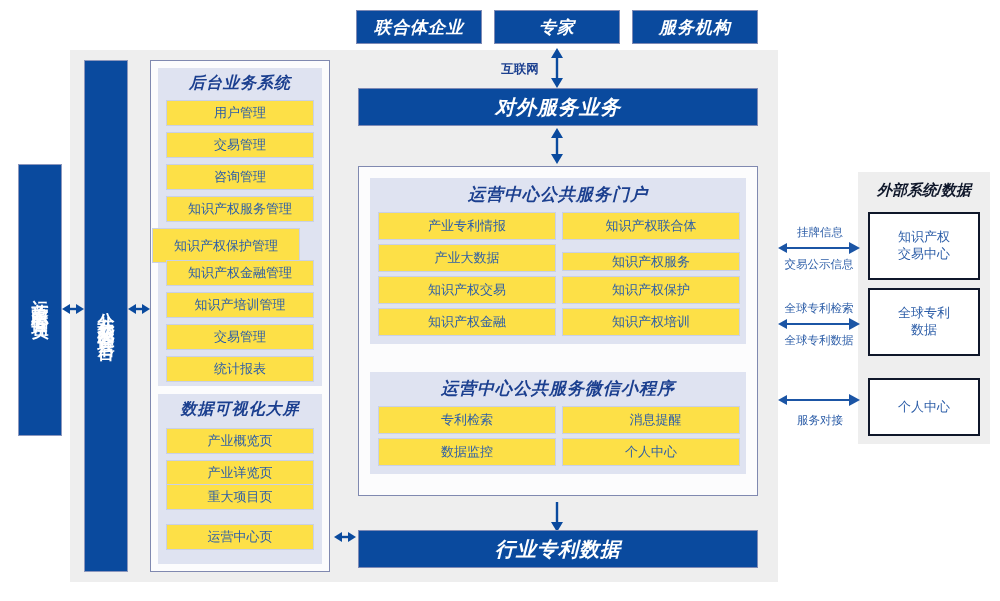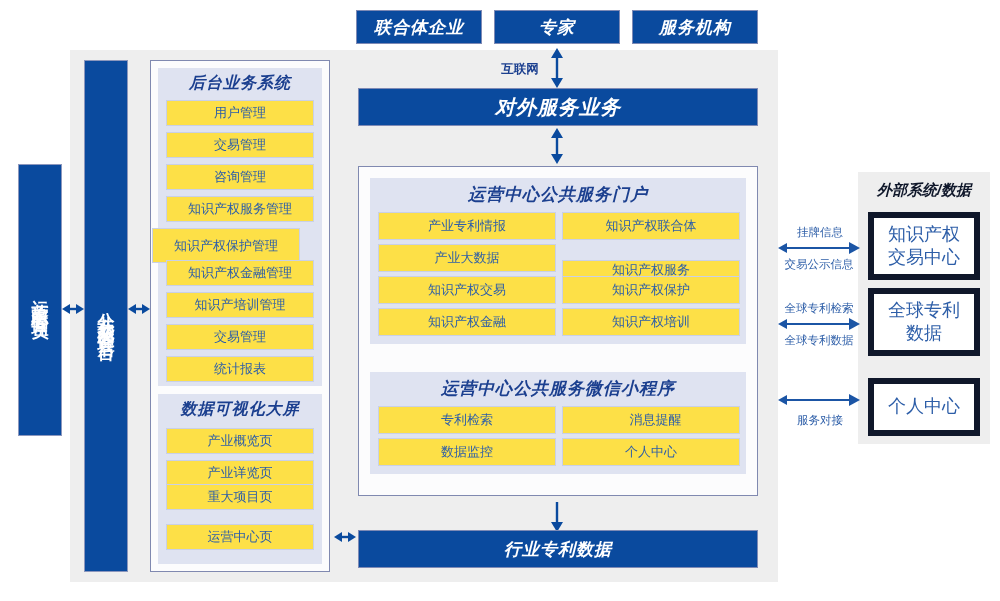--- a/index.html
+++ b/index.html
@@ -40,23 +40,23 @@
   .secttitle{
     color:#1b3f8f;font-weight:bold;font-style:italic;
     display:flex;align-items:center;justify-content:center;
     font-size:16px;letter-spacing:1px;
   }
   .sideheader{
     color:#0f172a;font-weight:bold;font-style:italic;font-size:15px;
     display:flex;align-items:center;justify-content:center;
   }
   .extbox{
-    background:#ffffff;border:6px solid #0f172a;color:#2d5ea8;
-    display:flex;align-items:center;justify-content:center;
-    text-align:center;font-size:18px;line-height:1.3;flex-direction:column;
+    background:#ffffff;border:2px solid #0f172a;color:#2d5ea8;
+    display:flex;align-items:center;justify-content:center;
+    text-align:center;font-size:13px;line-height:1.3;flex-direction:column;
   }
 
   
   .arrowwrap{display:block;}
   .conn-label{
     color:#2d5ea8;font-size:11.5px;white-space:nowrap;
     display:flex;align-items:center;justify-content:center;
   }
   .netlabel{
     color:#1b3f8f;font-size:12.5px;font-weight:bold;white-space:nowrap;
@@ -183,21 +183,21 @@
 <div class="abs secttitle" style="left:370px;top:180px;width:376px;height:28px;font-size:17px;">运营中心公共服务门户</div>
 <div class="abs cell" style="left:378px;top:212px;width:178px;height:28px;">
     <span>产业专利情报</span>
   </div>
 <div class="abs cell" style="left:562px;top:212px;width:178px;height:28px;">
     <span>知识产权联合体</span>
   </div>
 <div class="abs cell" style="left:378px;top:244px;width:178px;height:28px;">
     <span>产业大数据</span>
   </div>
-<div class="abs cell" style="left:562px;top:260px;width:178px;height:19px;text-align:center;">
+<div class="abs cell" style="left:562px;top:252px;width:178px;height:19px;text-align:center;">
     <span>知识产权服务</span>
   </div>
 <div class="abs cell" style="left:378px;top:276px;width:178px;height:28px;">
     <span>知识产权交易</span>
   </div>
 <div class="abs cell" style="left:562px;top:276px;width:178px;height:28px;">
     <span>知识产权保护</span>
   </div>
 <div class="abs cell" style="left:378px;top:308px;width:178px;height:28px;">
     <span>知识产权金融</span>
@@ -221,21 +221,21 @@
     <span>个人中心</span>
   </div>
 
 <div class="abs arrowwrap" style="left:548px;top:496px;width:18px;height:36px;">
   <svg width="18" height="36" viewBox="0 0 18 36">
     <line x1="9" y1="6" x2="9" y2="28" stroke="#0a4a9e" stroke-width="2.4"></line>
     <polygon points="9,36 3,26 15,26" fill="#0a4a9e"></polygon>
   </svg>
 </div>
 
-<div class="abs blue" style="left:358px;top:530px;width:400px;height:38px;font-size:17px;">
+<div class="abs blue" style="left:358px;top:530px;width:400px;height:38px;font-size:20px;">
   <span>行业专利数据</span>
 </div>
 
 <div class="abs graypanel" style="left:858px;top:172px;width:132px;height:272px;"></div>
 <div class="abs sideheader" style="left:858px;top:176px;width:132px;height:28px;">外部系统/数据</div>
 
 <div class="abs extbox" style="left:868px;top:212px;width:112px;height:68px;">
   <span>知识产权</span>
   <span>交易中心</span>
 </div>

